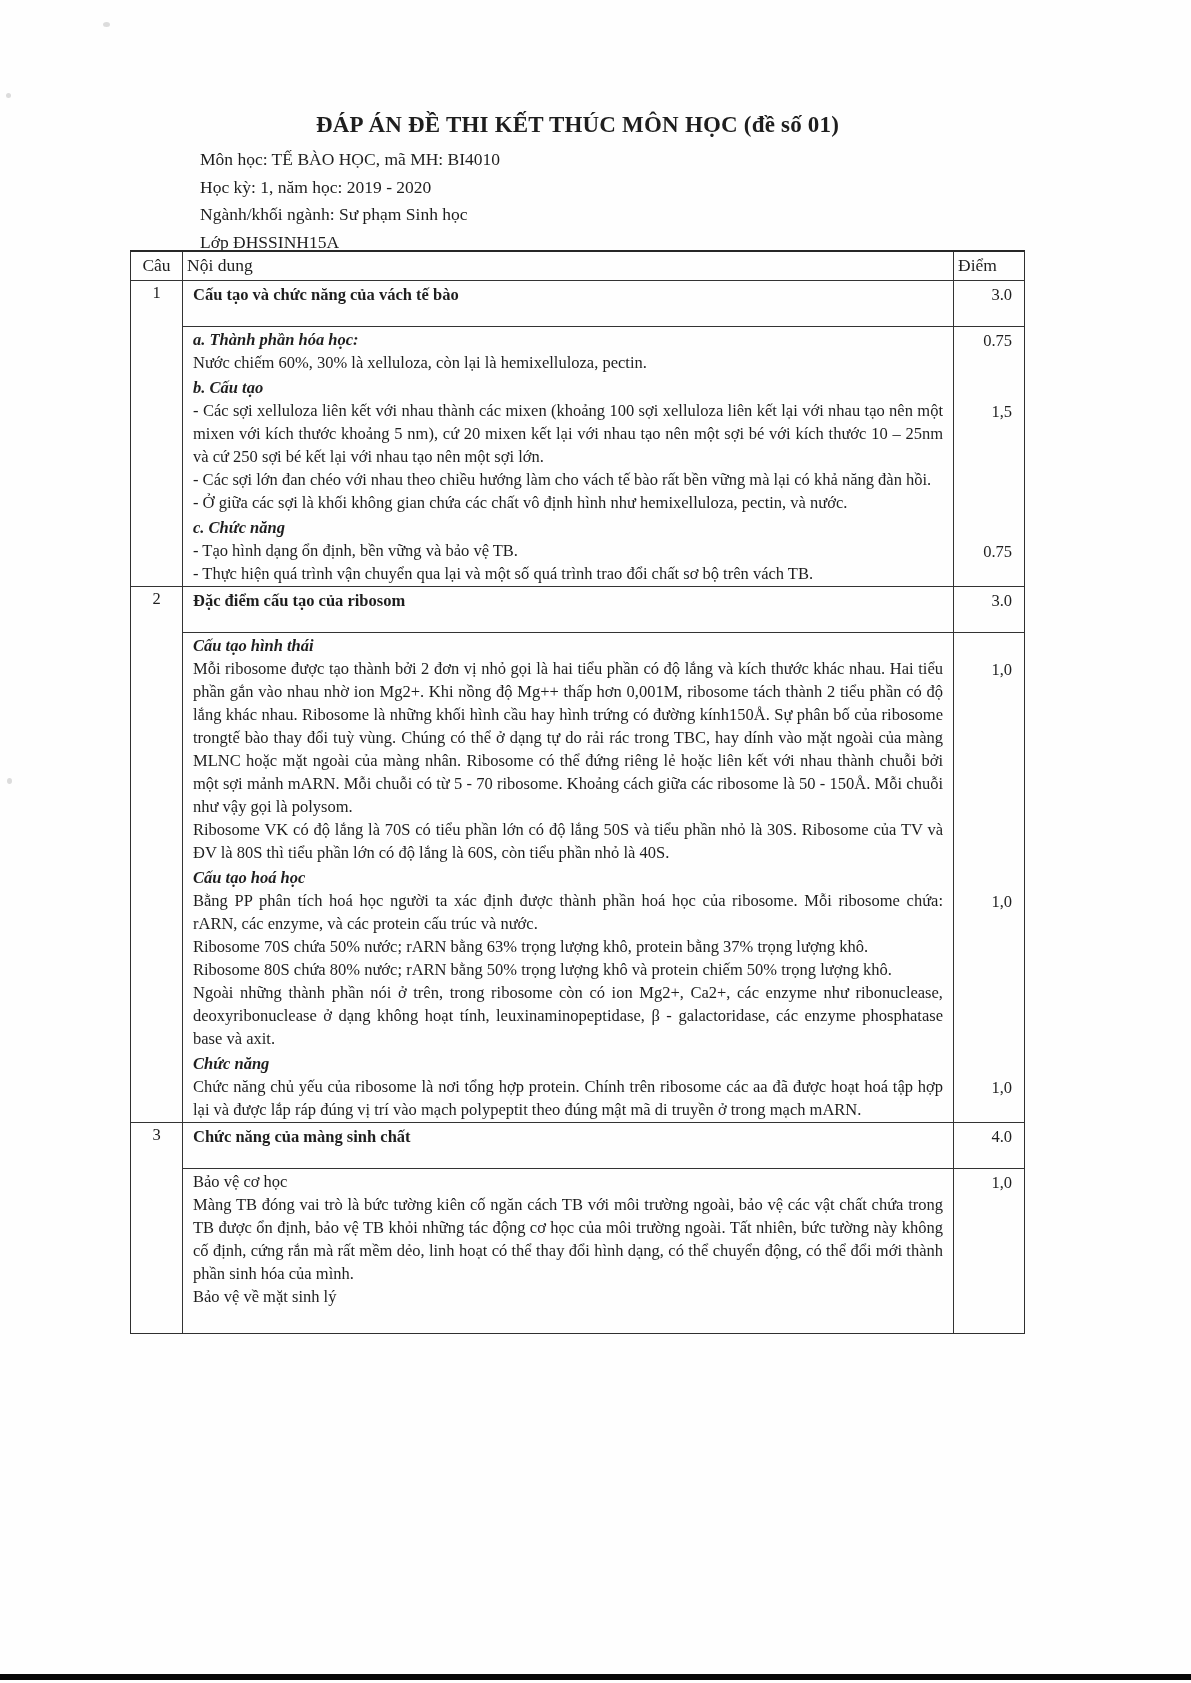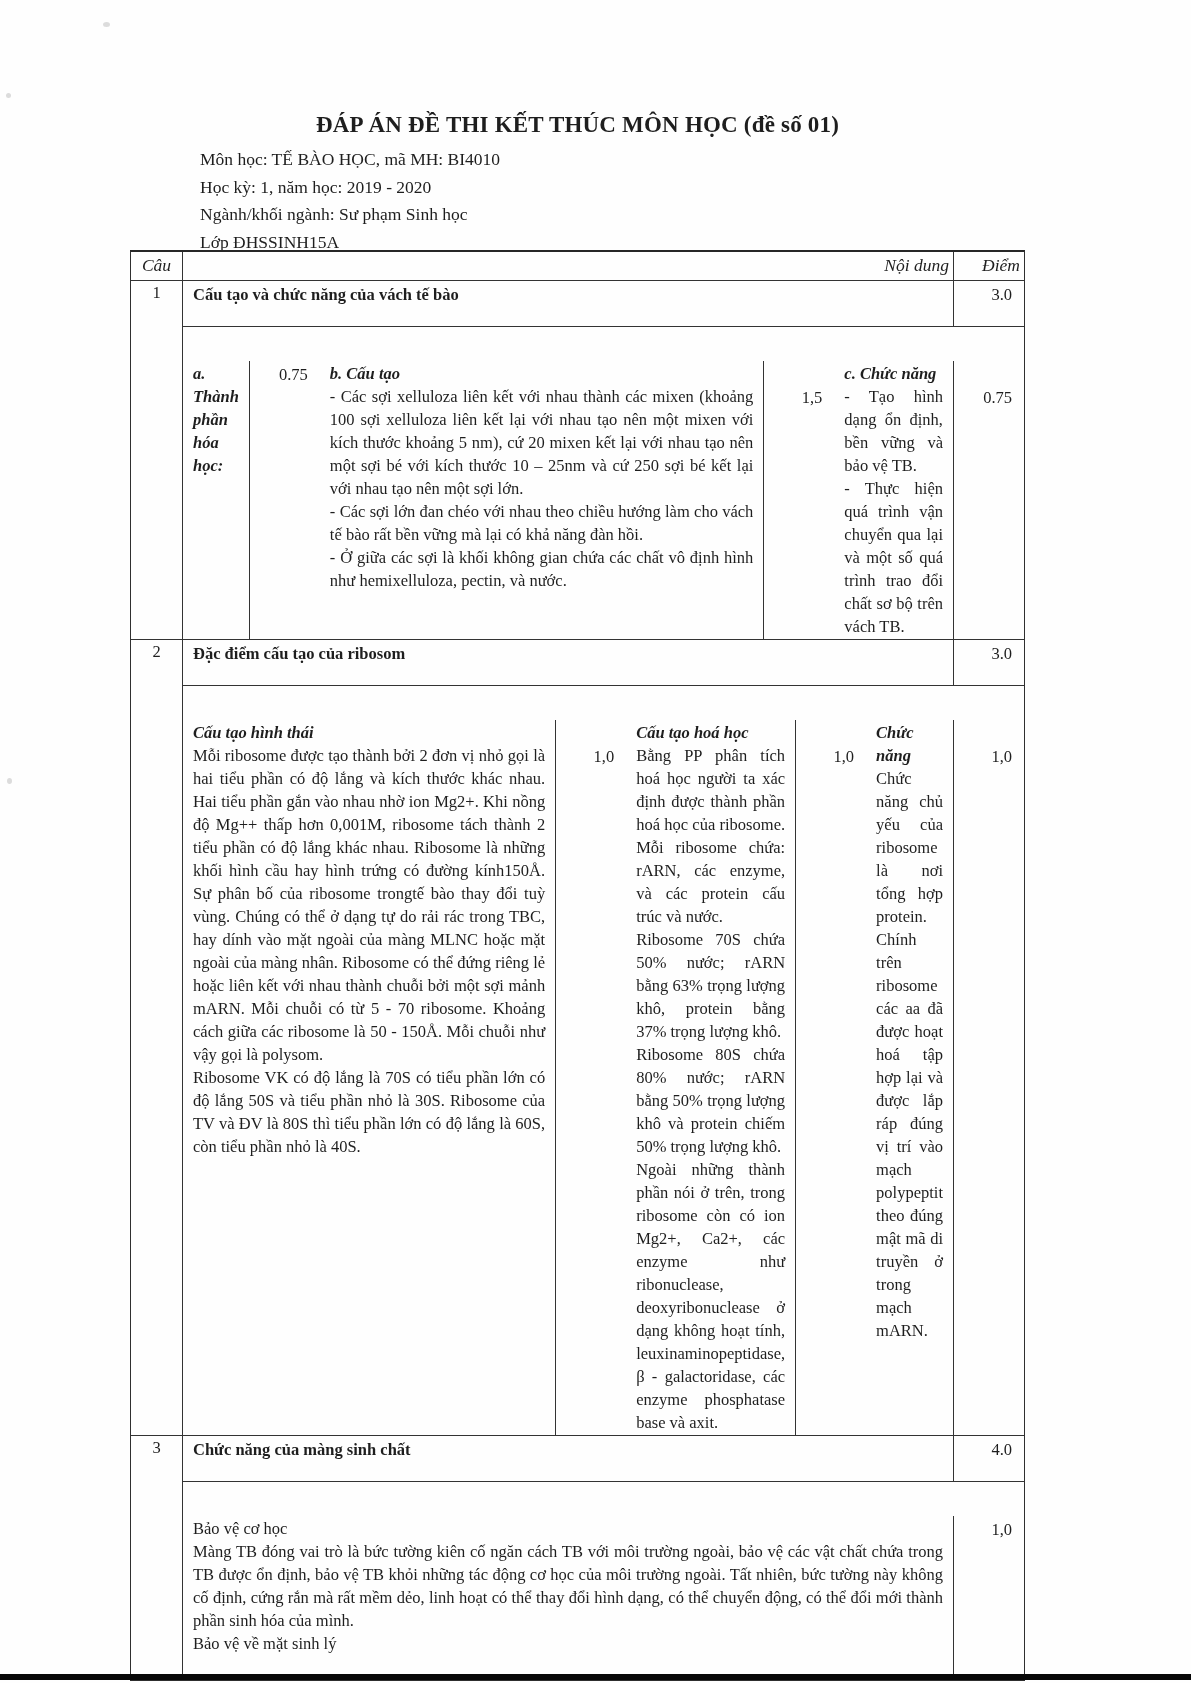--- a/index.html
+++ b/index.html
@@ -11,33 +11,33 @@
   }
   .speck { position:absolute; border-radius:50%; background:#dcdcdc; }
   .doc-head { position:absolute; left:130px; top:112px; width:895px; }
   .doc-title { text-align:center; font-weight:bold; font-size:23px; letter-spacing:.2px; }
   .doc-meta { margin-top:8px; margin-left:70px; font-size:17.5px; line-height:27.5px; }
   .tbl {
     position:absolute; left:130px; top:250px; width:895px;
     border:1px solid #2f2f2f; border-top:2px solid #272727;
     font-size:16.5px; line-height:23px;
   }
-  .hrow { display:flex; border-bottom:1px solid #333; font-size:17.5px;font-style:italic; }
-  .hcell { padding:2px 4px 3px; text-align:right; }
+  .hrow { display:flex; border-bottom:1px solid #333; font-size:17.5px; }
+  .hcell { padding:2px 4px 3px; text-align:left; }
   .cnum  { flex:0 0 52px; width:52px; border-right:1px solid #333; text-align:center; }
   .hmain { flex:1; border-right:1px solid #333; }
   .hscore{ flex:0 0 70px; }
   .trow { display:flex; }
   .ctitle { flex:1; border-right:1px solid #333; border-bottom:1px solid #333;
             padding:2px 10px 20px; font-weight:bold; }
   .cscore { flex:0 0 70px; border-bottom:1px solid #333;
             text-align:right; padding:2px 12px 3px 0; }
   .drow { display:flex; }
   .drow.qsep { border-bottom:1px solid #333; }
-  .blocks { flex:1; display:flex; flex-direction:row;margin-top:34px; }
+  .blocks { flex:1; display:flex; flex-direction:column; }
   .block { display:flex; }
   .bcontent { flex:1; border-right:1px solid #333; padding:1px 10px; }
   .bscore { flex:0 0 70px; text-align:right; padding-right:12px; }
   .bcontent p { text-align:justify; }
   .bcontent p.bi { font-weight:bold; font-style:italic; text-align:left; }
   .bcontent p.b  { font-weight:normal; text-align:left; }
   .drow:last-child .bcontent { padding-bottom:25px; }
   .scan-bar { position:absolute; left:0; top:1674px; width:1191px; height:6px; background:#070707; }
 </style>
 </head>
@@ -69,20 +69,21 @@
           <div class="cnum">1</div>
           <div class="ctitle">Cấu tạo và chức năng của vách tế bào</div>
           <div class="cscore">3.0</div>
         </div>
         <div class="drow qsep">
           <div class="cnum"></div>
           <div class="blocks">
             <div class="block">
               <div class="bcontent">
                 <p class="bi">a. Thành phần hóa học:</p>
+                <p class="n">Nước chiếm 60%, 30% là xelluloza, còn lại là hemixelluloza, pectin.</p>
               </div>
               <div class="bscore" style="padding-top: 2px;">0.75</div>
             </div>
             <div class="block">
               <div class="bcontent">
                 <p class="bi">b. Cấu tạo</p>
                 <p class="n">- Các sợi xelluloza liên kết với nhau thành các mixen (khoảng 100 sợi xelluloza liên kết lại với nhau tạo nên một mixen với kích thước khoảng 5 nm), cứ 20 mixen kết lại với nhau tạo nên một sợi bé với kích thước 10 – 25nm và cứ 250 sợi bé kết lại với nhau tạo nên một sợi lớn.</p>
                 <p class="n">- Các sợi lớn đan chéo với nhau theo chiều hướng làm cho vách tế bào rất bền vững mà lại có khả năng đàn hồi.</p>
                 <p class="n">- Ở giữa các sợi là khối không gian chứa các chất vô định hình như hemixelluloza, pectin, và nước.</p>
               </div>

